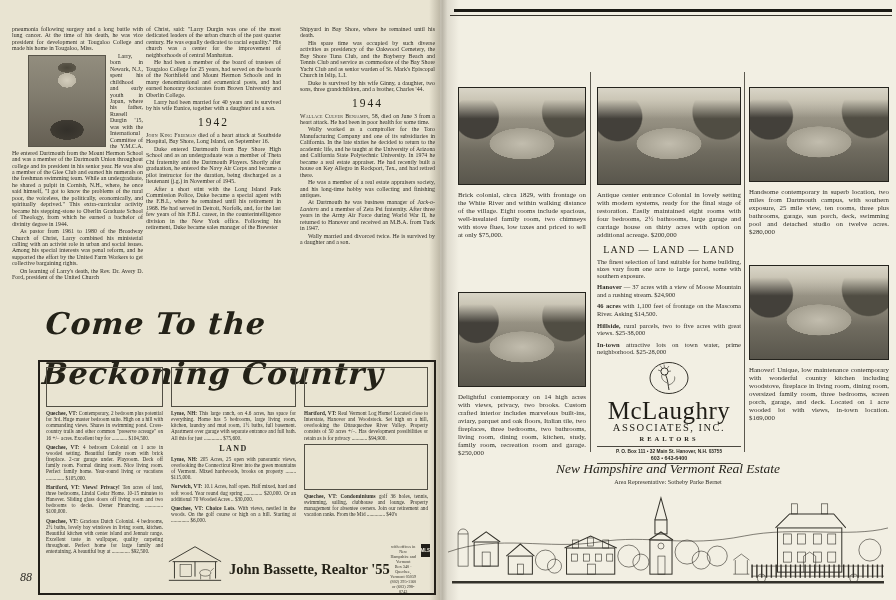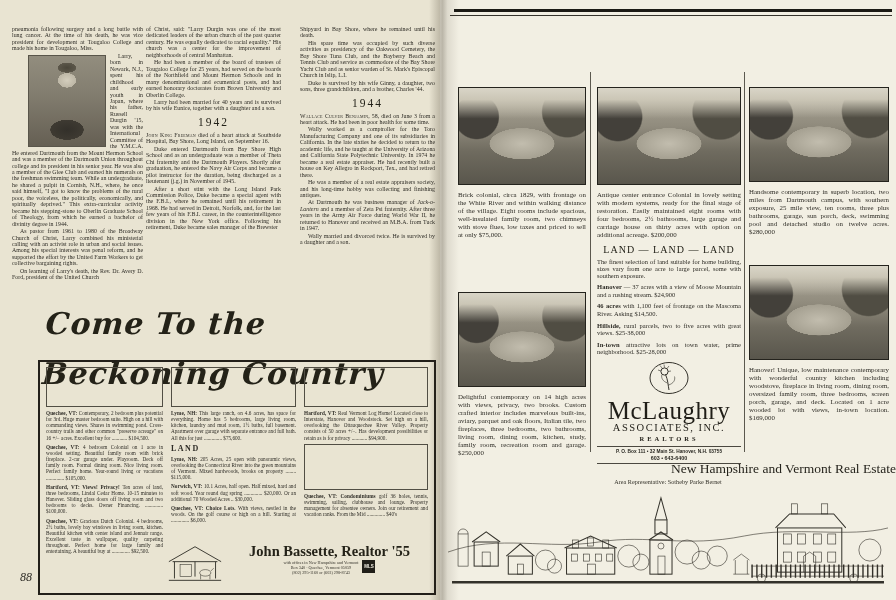--- a/index.html
+++ b/index.html
@@ -31,31 +31,31 @@
   
   .beck-title{position:absolute;left:44px;top:299px;width:400px;font-family:"DejaVu Serif",serif;
     font-style:italic;font-weight:bold;font-size:30px;line-height:50px;color:#242218;letter-spacing:1px;transform:skewX(-4deg);}
   .beck-box{position:absolute;left:38px;top:360px;width:394px;height:231px;border:2px solid #221f19;}
   .bcol{position:absolute;top:5px;overflow:hidden;}
   .b1{left:6px;width:117px;height:220px;}
   .b2{left:131px;width:125px;height:176px;}
   .b3{left:264px;width:124px;height:220px;}
   .lst{font-size:5.2px;line-height:6.15px;text-align:justify;margin:0 0 3px 0;}
   .lst b{letter-spacing:0.1px;}
-  .land-h{font-weight:bold;font-size:8px;line-height:10px;text-align:left;letter-spacing:1.5px;margin:1px 0 2px 0;}
+  .land-h{font-weight:bold;font-size:8px;line-height:10px;text-align:center;letter-spacing:1.5px;margin:1px 0 2px 0;}
   .bph{height:38px;border:1px solid #514e44;margin-bottom:3px;
     background:
       linear-gradient(180deg,#d8d4c6 0%,#c6c1b1 14%,rgba(0,0,0,0) 30%),
       radial-gradient(circle at 12% 28%, #45423a 0 15%, rgba(0,0,0,0) 16%),
       radial-gradient(circle at 87% 24%, #4e4b41 0 17%, rgba(0,0,0,0) 18%),
       linear-gradient(180deg,#b0ab9c 0%,#8f8a7c 40%,#6c6珠85c 0%,#6d695d 62%,#565349 100%);}
   .bph2{height:44px;}
   .bassette{position:absolute;left:126px;top:181px;width:264px;display:flex;gap:5px;align-items:flex-start;}
   .shed{width:58px;height:42px;flex:0 0 auto;}
-  .bas-right{display:flex;flex-direction:column;align-items:center;flex:1;}
+  .bas-right{display:flex;flex-direction:row;align-items:center;flex:1;}
   .bas-name{font-size:14.5px;line-height:16px;font-weight:bold;color:#242218;white-space:nowrap;}
   .bas-row{display:flex;align-items:flex-start;gap:4px;margin-top:1px;}
   .bas-lines{font-size:4.2px;line-height:5px;text-align:center;color:#35332b;}
   .mls{width:13px;height:13px;background:#201e18;color:#efece0;font-family:"Liberation Sans",sans-serif;font-size:4.5px;line-height:13px;font-weight:bold;text-align:center;}
 
   
   .toprule1{position:absolute;left:14px;right:4px;top:9px;height:3px;background:#1c1b16;}
   .toprule2{position:absolute;left:10px;right:4px;top:15px;height:1px;background:#35332c;}
   .brokers{position:absolute;left:48px;top:25px;margin:0;font-weight:bold;font-size:24px;line-height:30px;color:#1d1c17;letter-spacing:0.2px;}
   .vdiv{position:absolute;top:72px;height:380px;width:1px;background:#5b584e;}
@@ -78,21 +78,21 @@
   .landh{font-size:10px;line-height:12px;text-align:center;letter-spacing:1px;margin:4px 0 2px 0;color:#232219;}
   .intro{font-size:6.4px;line-height:7.2px;}
   .thistle-wrap{text-align:center;margin-top:3px;}
   .thistle{width:42px;height:36px;}
   .firm-name{font-size:25px;line-height:22px;text-align:center;color:#201e18;letter-spacing:0.5px;}
   .firm-sub{font-size:10.5px;line-height:12px;text-align:center;letter-spacing:1.5px;color:#201e18;}
   .firm-type{font-size:6.5px;line-height:9px;text-align:center;letter-spacing:3px;font-weight:bold;color:#201e18;}
   .firm-addr-box{border-top:1px solid #4b4840;border-bottom:1px solid #4b4840;margin-top:3px;padding:2px 0;}
   .addr{font-family:"Liberation Sans",sans-serif;font-size:4.8px;line-height:5.6px;text-align:center;font-weight:bold;color:#2b2a24;}
   .phone{font-family:"Liberation Sans",sans-serif;font-size:5.4px;line-height:6.2px;text-align:center;font-weight:bold;color:#2b2a24;}
-  .nhvt{position:absolute;left:0;right:0;top:461px;text-align:right;font-size:13.5px;line-height:15px;color:#26241d;}
+  .nhvt{position:absolute;left:0;right:0;top:461px;text-align:center;font-size:13.5px;line-height:15px;color:#26241d;font-style:italic;}
   .nhvt-sub{position:absolute;left:0;right:0;top:478px;text-align:center;font-size:6.2px;line-height:7px;color:#35332b;}
   .village{position:absolute;left:8px;top:488px;width:440px;height:104px;}
   svg .ln{fill:none;stroke:#33312a;stroke-width:1;}
   svg .ln2{fill:none;stroke:#33312a;stroke-width:0.6;}
 </style>
 </head>
 <body>
 
 <div id="canvas">
 

